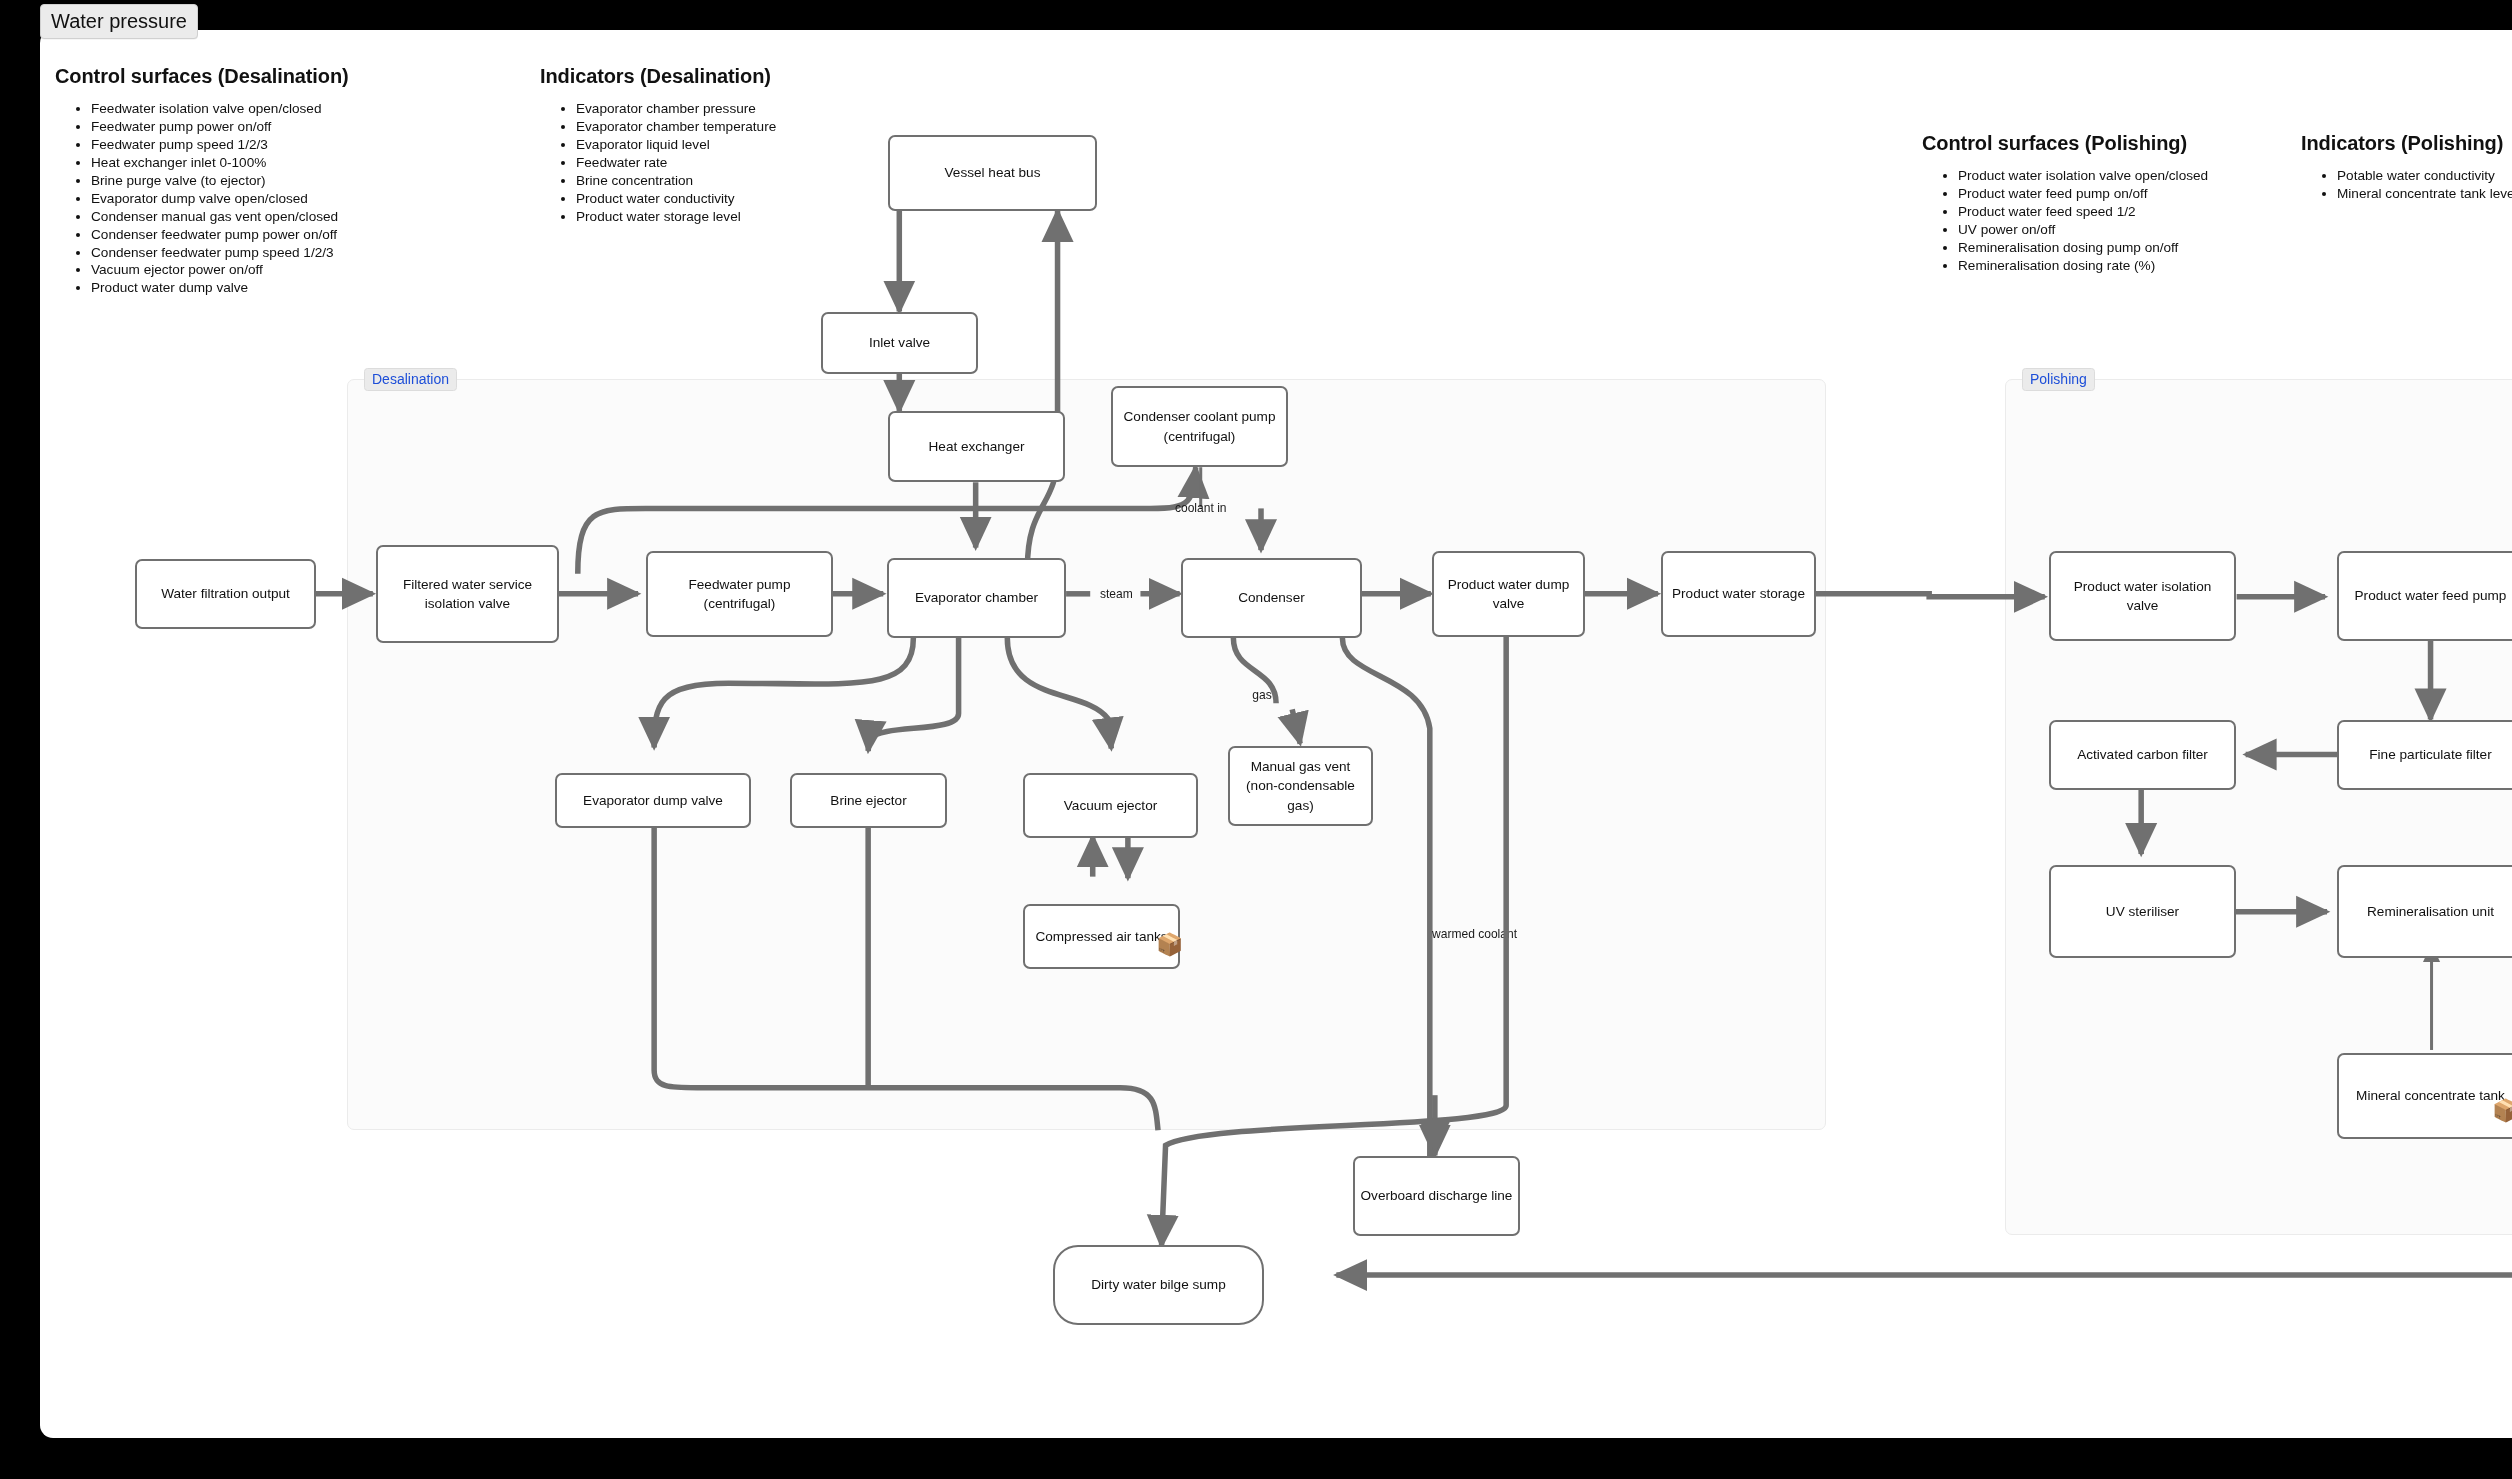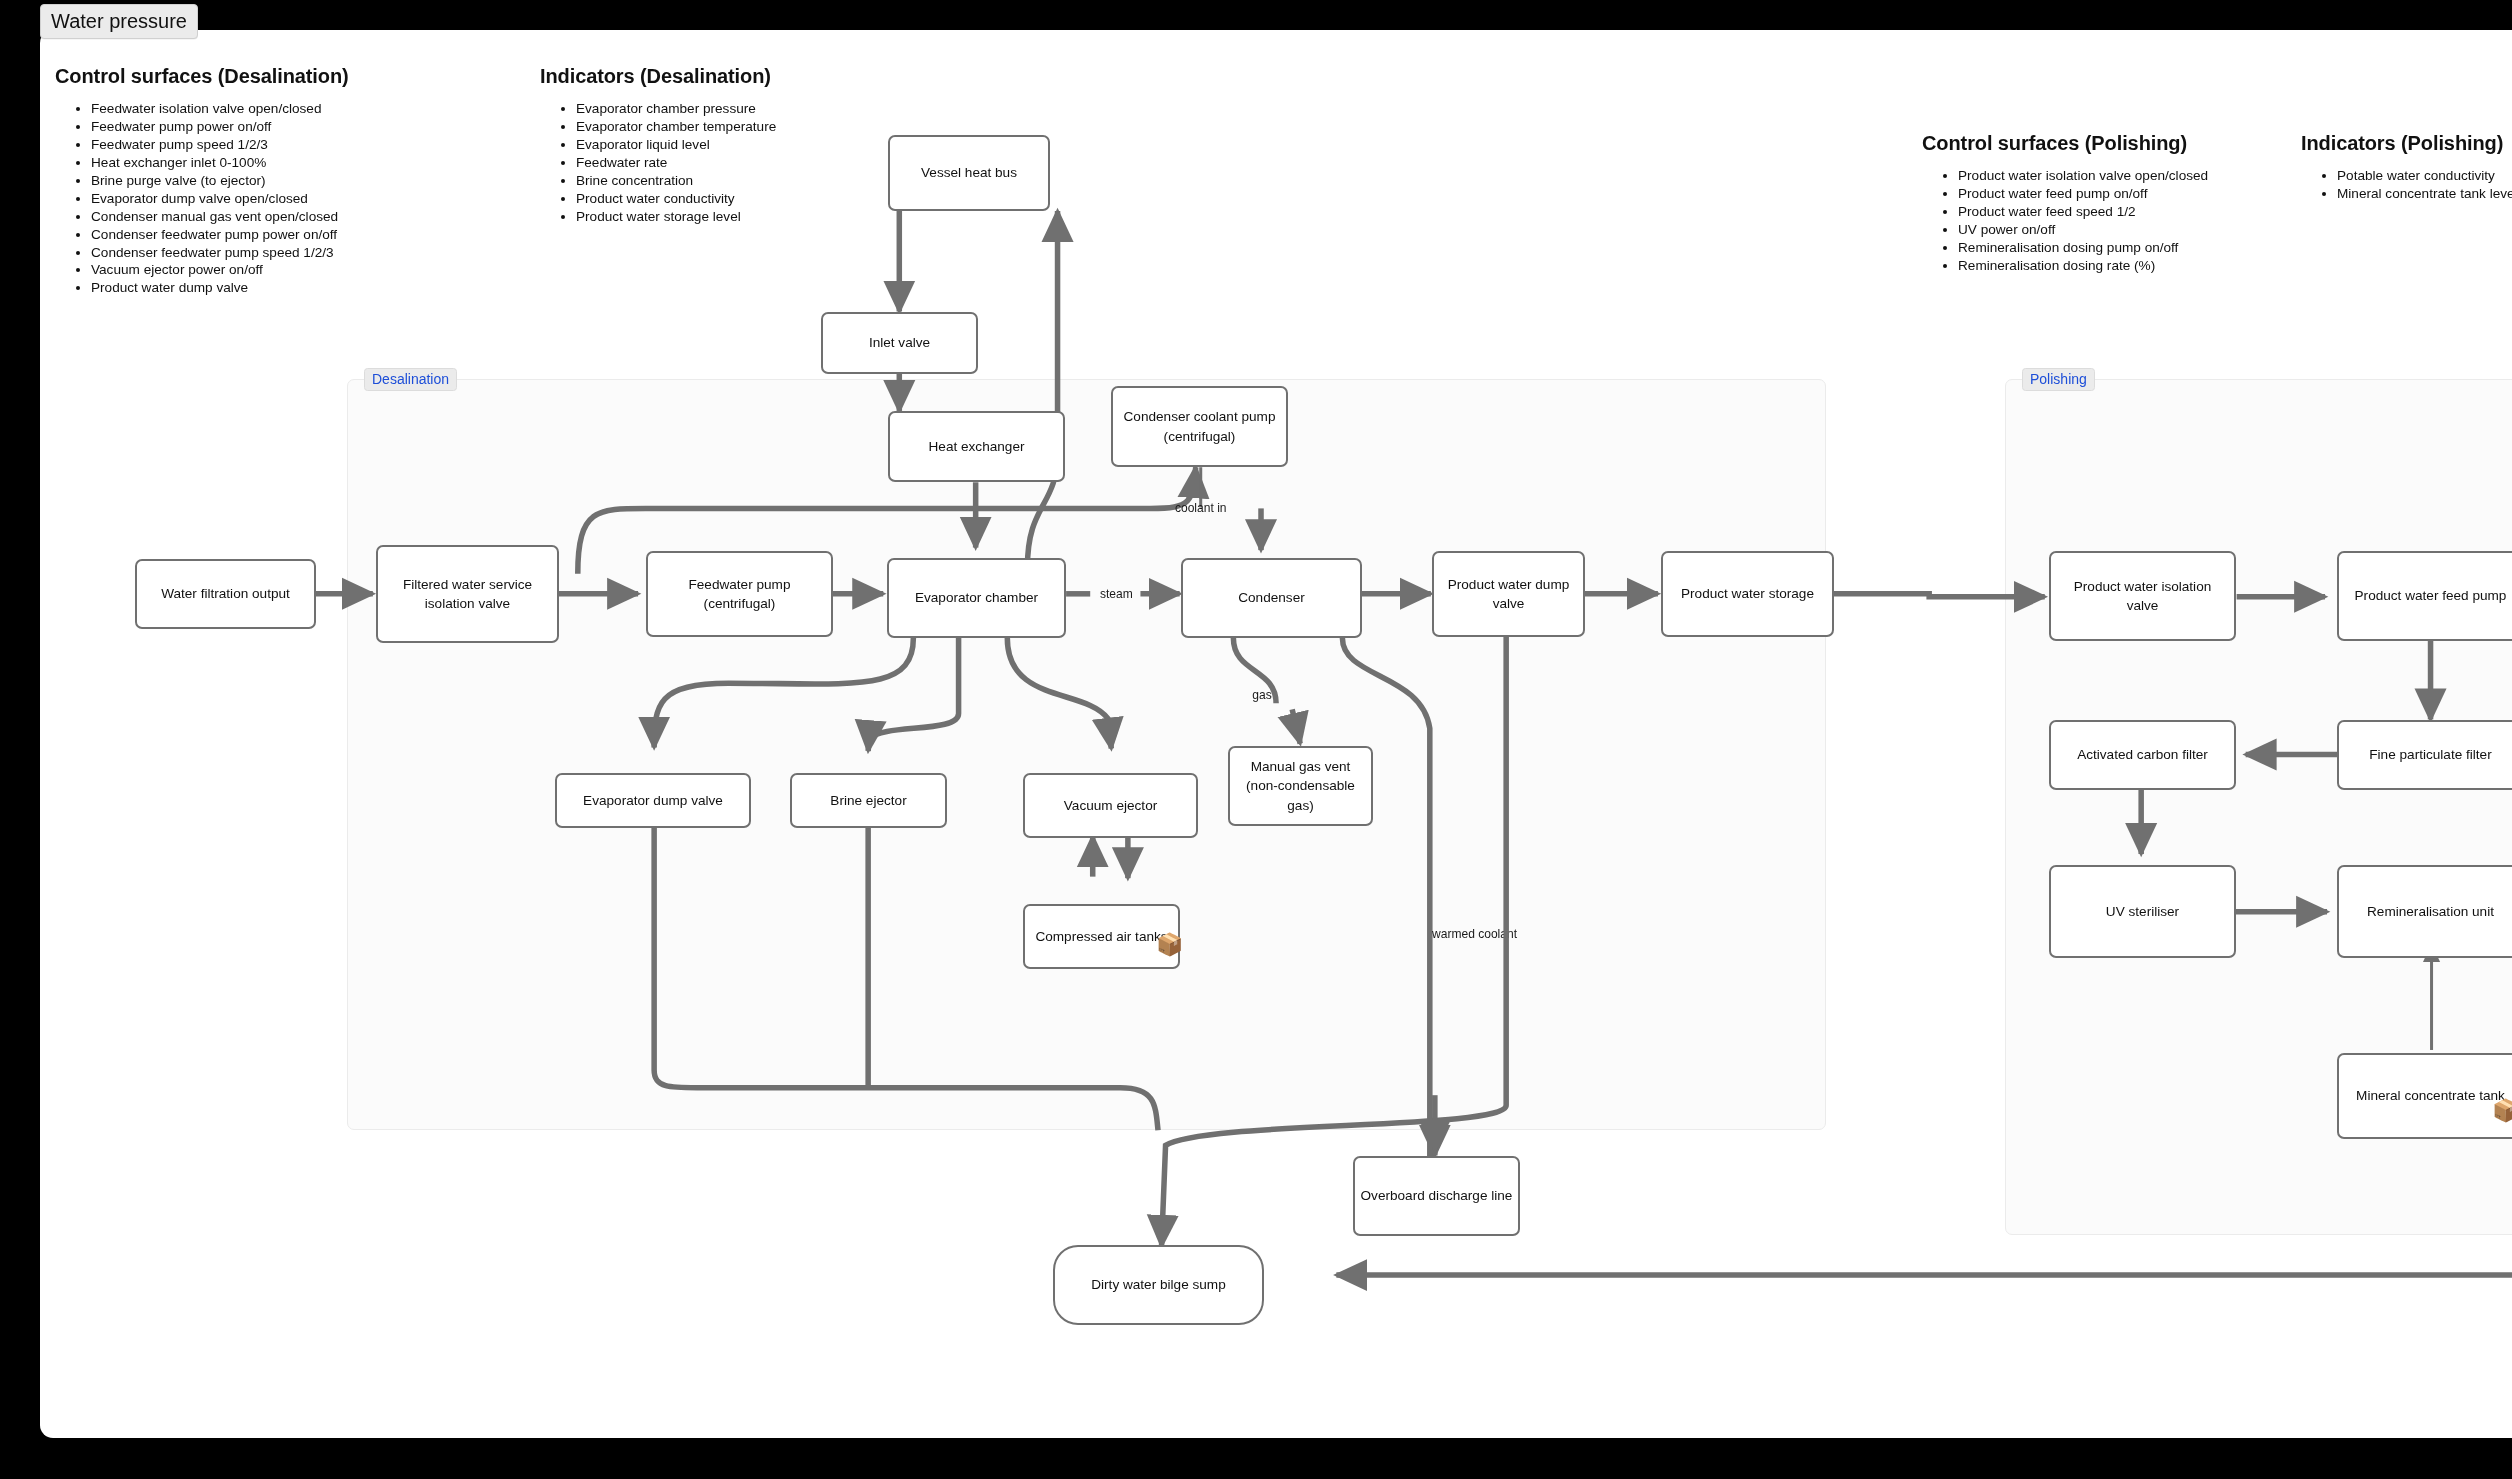--- a/index.html
+++ b/index.html
@@ -202,41 +202,41 @@
     <path class="ln-thick" d="M4262,1555 L4262,1700" marker-end="url(#ah)"></path>
     <path class="ln-thick" d="M4438,1815 L4632,1815" marker-end="url(#ah)"></path>
     <path class="ln-thick" d="M4912,1815 L5052,1815" marker-end="url(#ah)"></path>
     <path class="ln-thick" d="M5324,1815 L5440,1815" marker-end="url(#ah)"></path>
 
     <path class="ln" d="M4840,2090 L4840,1882" marker-end="url(#ah)"></path>
 
     <path class="ln-thick" d="M5318,1880 L5318,2490 C5318,2540 5290,2538 5230,2538 L2660,2538" marker-end="url(#ah)"></path>
   </svg>
 
-  <div class="node" style="left:888px;top:135px;width:162px;height:76px;">Vessel heat bus</div>
+  <div class="node" style="left:888px;top:135px;width:209px;height:76px;">Vessel heat bus</div>
 
   <div class="node" style="left:821px;top:312px;width:157px;height:62px;">Inlet valve</div>
 
   <div class="node" style="left:888px;top:411px;width:177px;height:71px;">Heat exchanger</div>
 
   <div class="node" style="left:1111px;top:386px;width:177px;height:81px;">Condenser coolant pump (centrifugal)</div>
 
   <div class="node" style="left:135px;top:559px;width:181px;height:70px;">Water filtration output</div>
 
   <div class="node" style="left:376px;top:545px;width:183px;height:98px;">Filtered water service isolation valve</div>
 
   <div class="node" style="left:646px;top:551px;width:187px;height:86px;">Feedwater pump (centrifugal)</div>
 
   <div class="node" style="left:887px;top:558px;width:179px;height:80px;">Evaporator chamber</div>
 
   <div class="node" style="left:1181px;top:558px;width:181px;height:80px;">Condenser</div>
 
   <div class="node" style="left:1432px;top:551px;width:153px;height:86px;">Product water dump valve</div>
 
-  <div class="node" style="left:1661px;top:551px;width:173px;height:86px;">Product water storage</div>
+  <div class="node" style="left:1661px;top:551px;width:155px;height:86px;">Product water storage</div>
 
   <div class="node" style="left:555px;top:773px;width:196px;height:55px;">Evaporator dump valve</div>
 
   <div class="node" style="left:790px;top:773px;width:157px;height:55px;">Brine ejector</div>
 
   <div class="node" style="left:1023px;top:773px;width:175px;height:65px;">Vacuum ejector</div>
 
   <div class="node" style="left:1228px;top:746px;width:145px;height:80px;">Manual gas vent (non-condensable gas)</div>
 
   <div class="node" style="left:1023px;top:904px;width:157px;height:65px;">Compressed air tanks</div>

